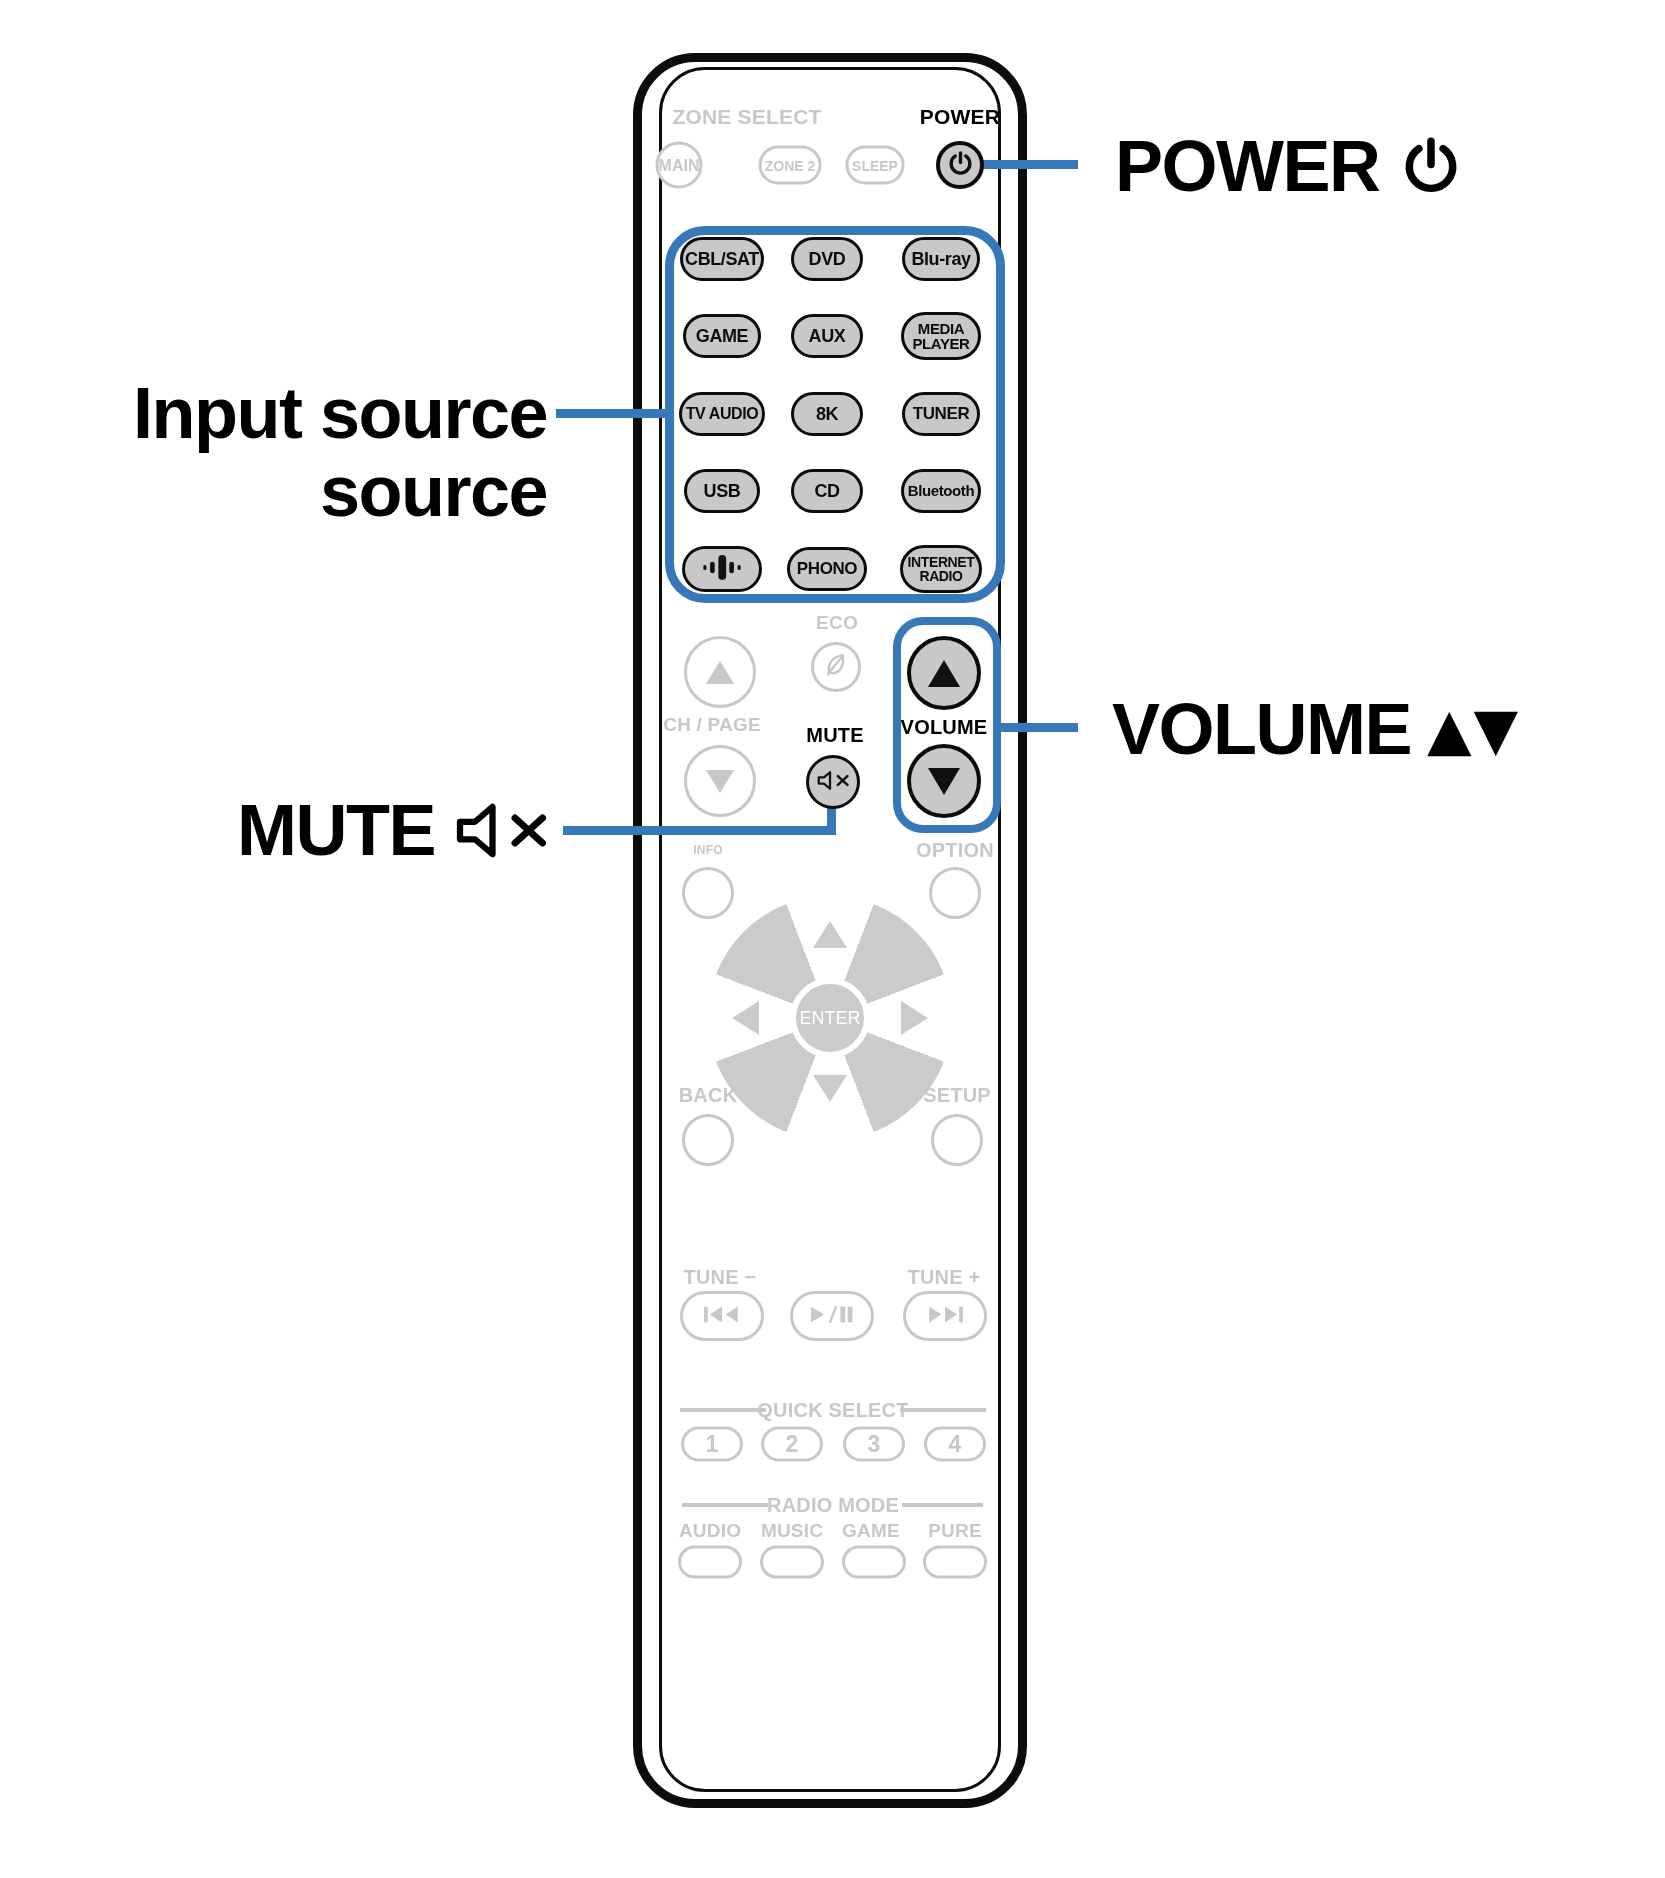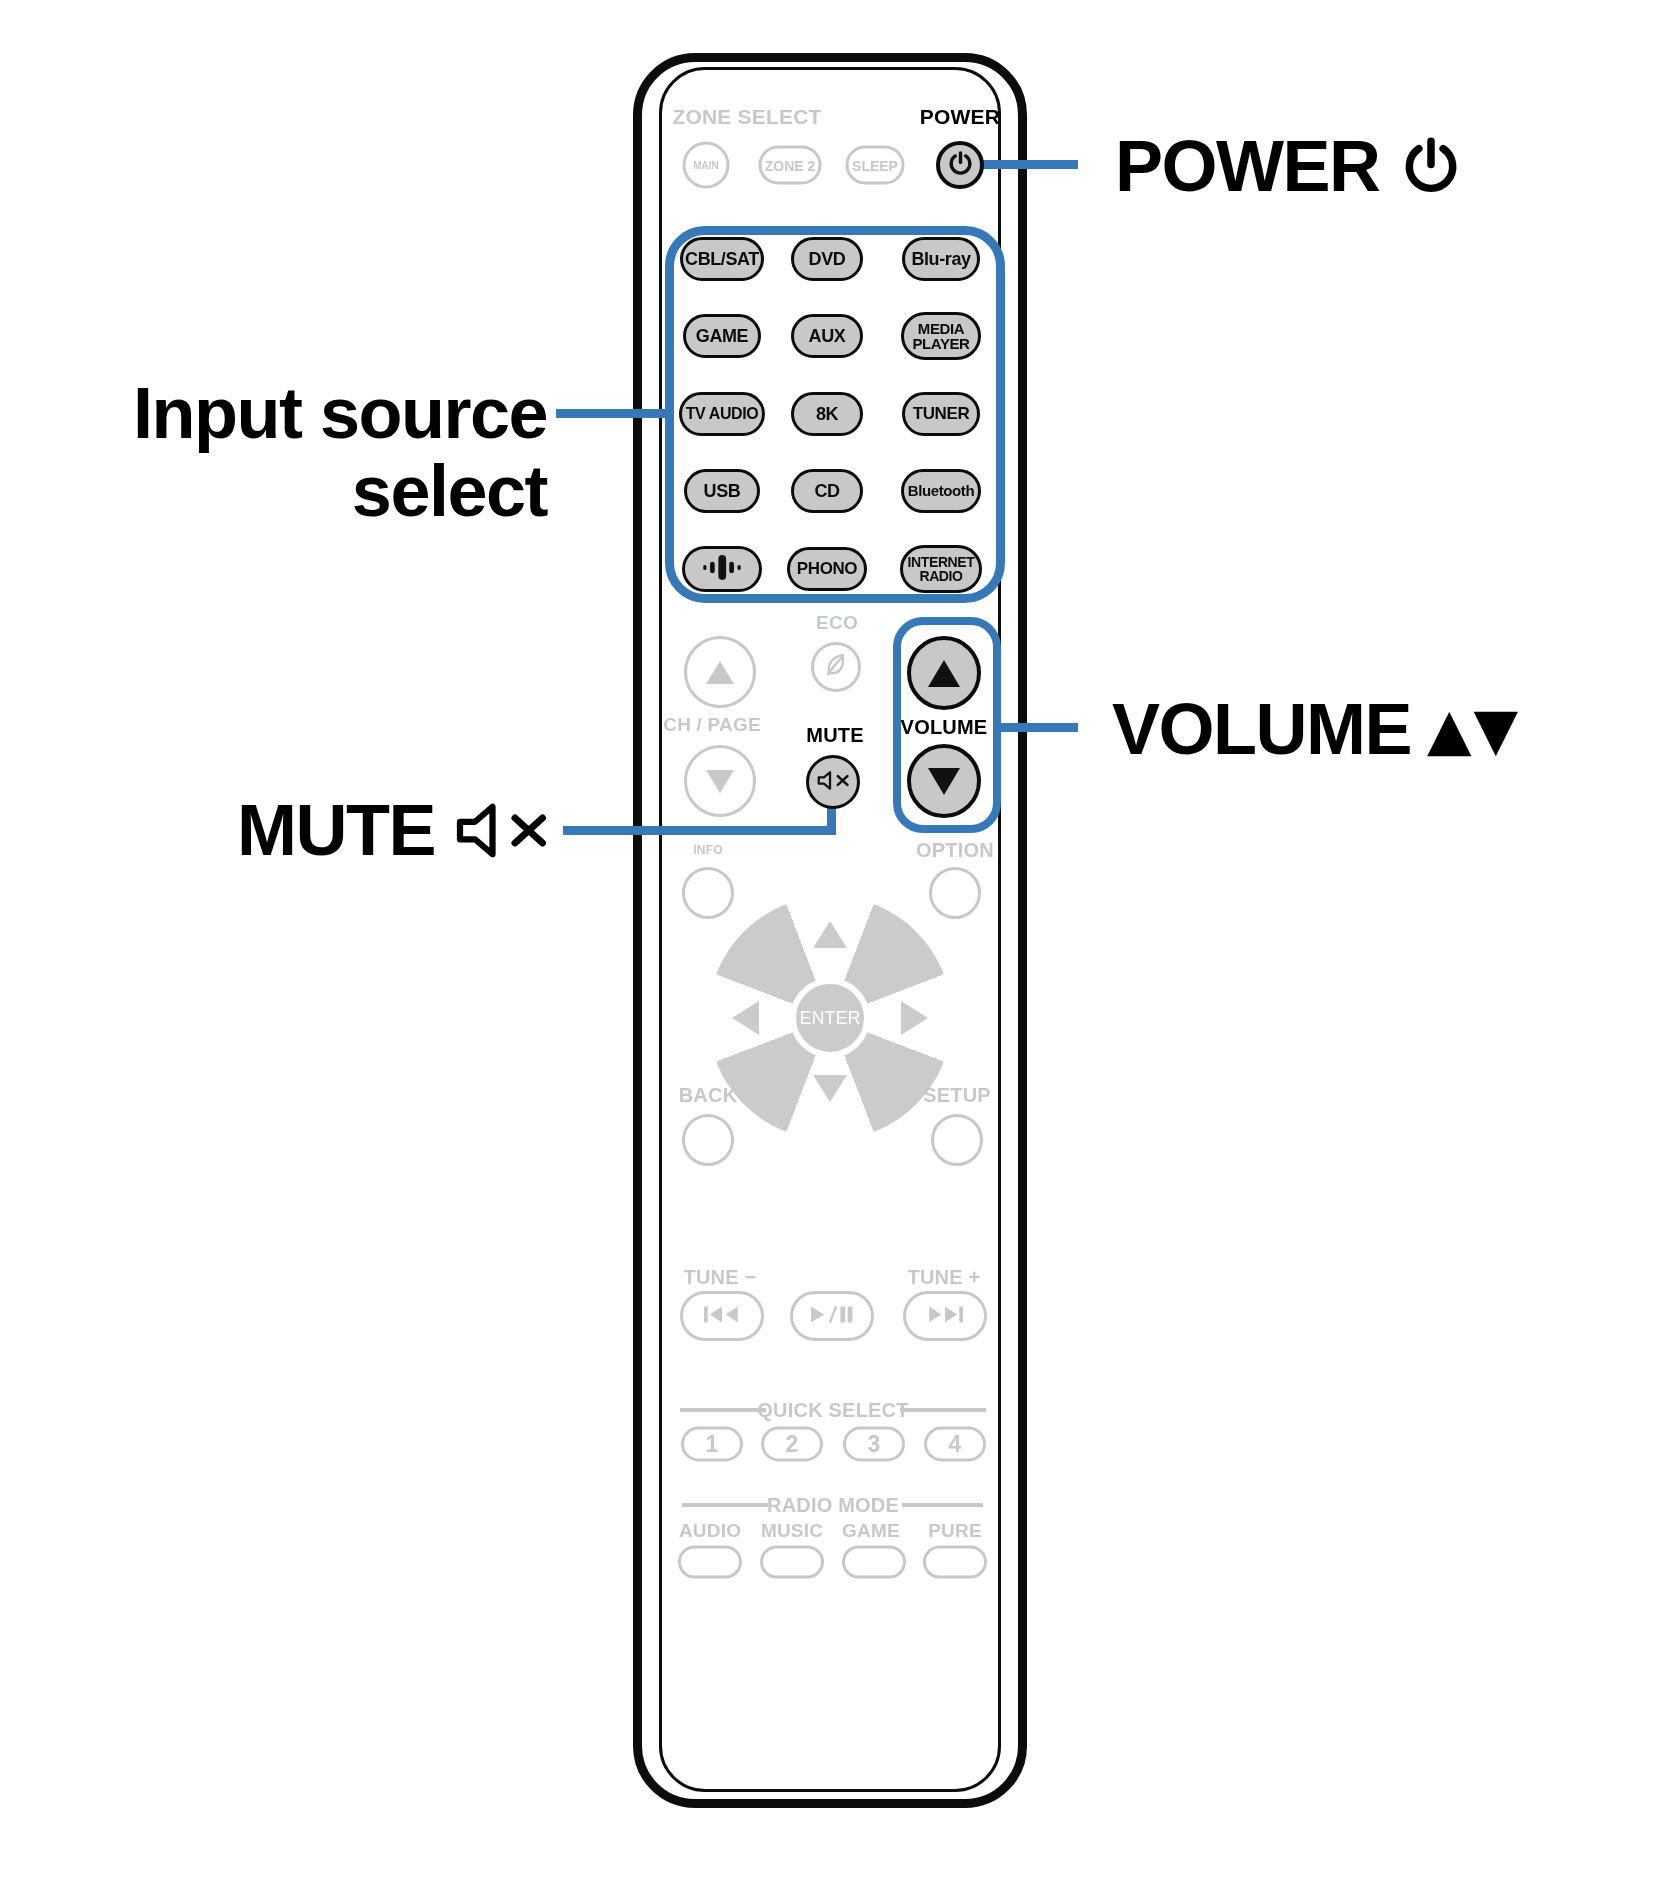--- a/index.html
+++ b/index.html
@@ -53,21 +53,21 @@
   <div class="blue-box" style="left:665px;top:226px;width:340px;height:377px"></div>
   <div class="blue-box" style="left:893px;top:617px;width:108px;height:216px;border-radius:30px;border-width:8px"></div>
 
   <div class="blue-line" style="left:982px;top:160px;width:96px;height:9px"></div>
   <div class="blue-line" style="left:556px;top:409px;width:111px;height:9px"></div>
   <div class="blue-line" style="left:1001px;top:723px;width:77px;height:9px"></div>
   <div class="blue-line" style="left:827px;top:804px;width:9px;height:31px"></div>
   <div class="blue-line" style="left:563px;top:826px;width:273px;height:9px"></div>
 
   <div class="lbl ghost-t" style="left:747px;top:117px;font-size:21px">ZONE SELECT</div>
-  <div class="btn round ghost-b" style="left:706px;top:165px;width:47px;height:47px;font-size:10px">MAIN</div>
+  <div class="btn round ghost-b" style="left:679px;top:165px;width:47px;height:47px;font-size:16px">MAIN</div>
   <div class="btn pill ghost-b" style="left:790px;top:165px;width:63px;height:39px;font-size:14px">ZONE 2</div>
   <div class="btn pill ghost-b" style="left:875px;top:165px;width:59px;height:39px;font-size:14px">SLEEP</div>
 
   <div class="lbl" style="left:960px;top:117px;font-size:21px">POWER</div>
   <div class="btn round active" style="left:960px;top:165px;width:48px;height:48px;border-width:4px">
     <span>
       <svg width="27" height="27" viewBox="0 0 24 24" fill="none" stroke="#111" stroke-width="3" stroke-linecap="round">
         <path d="M12 2.6v8.6"></path>
           <path d="M7.4 5.3a8.3 8.3 0 1 0 9.2 0"></path>
       </svg>
@@ -217,21 +217,21 @@
     <span style="display:flex">
       <svg width="62" height="62" viewBox="0 0 24 24" fill="none" stroke="#000" stroke-width="2.9" stroke-linecap="round">
         <path d="M12 2.4v9"></path>
           <path d="M7.3 5.3a8.4 8.4 0 1 0 9.4 0"></path>
       </svg>
     </span>
   </div>
 
   <div class="callout" style="left:95px;top:374px;width:452px;text-align:right;font-size:72px;line-height:78px">
     <div>Input source</div>
-    <div>select</div>
+    <div>source</div>
   </div>
 
   <div class="callout" style="left:95px;top:830px;width:455px;transform:translateY(-50%);display:flex;justify-content:flex-end;align-items:center;gap:20px;font-size:72px">
     <span>MUTE</span>
     <span style="display:flex">
       <svg width="95" height="65" viewBox="0 0 38 26" fill="none" stroke="#000" stroke-width="2.5" stroke-linejoin="round">
         <path d="M2 9.5h6l7-6v19l-7-6H2z"></path>
         <path d="M24 8l11 10M35 8L24 18" stroke-linecap="round" stroke-width="2.8"></path>
       </svg>
     </span>

